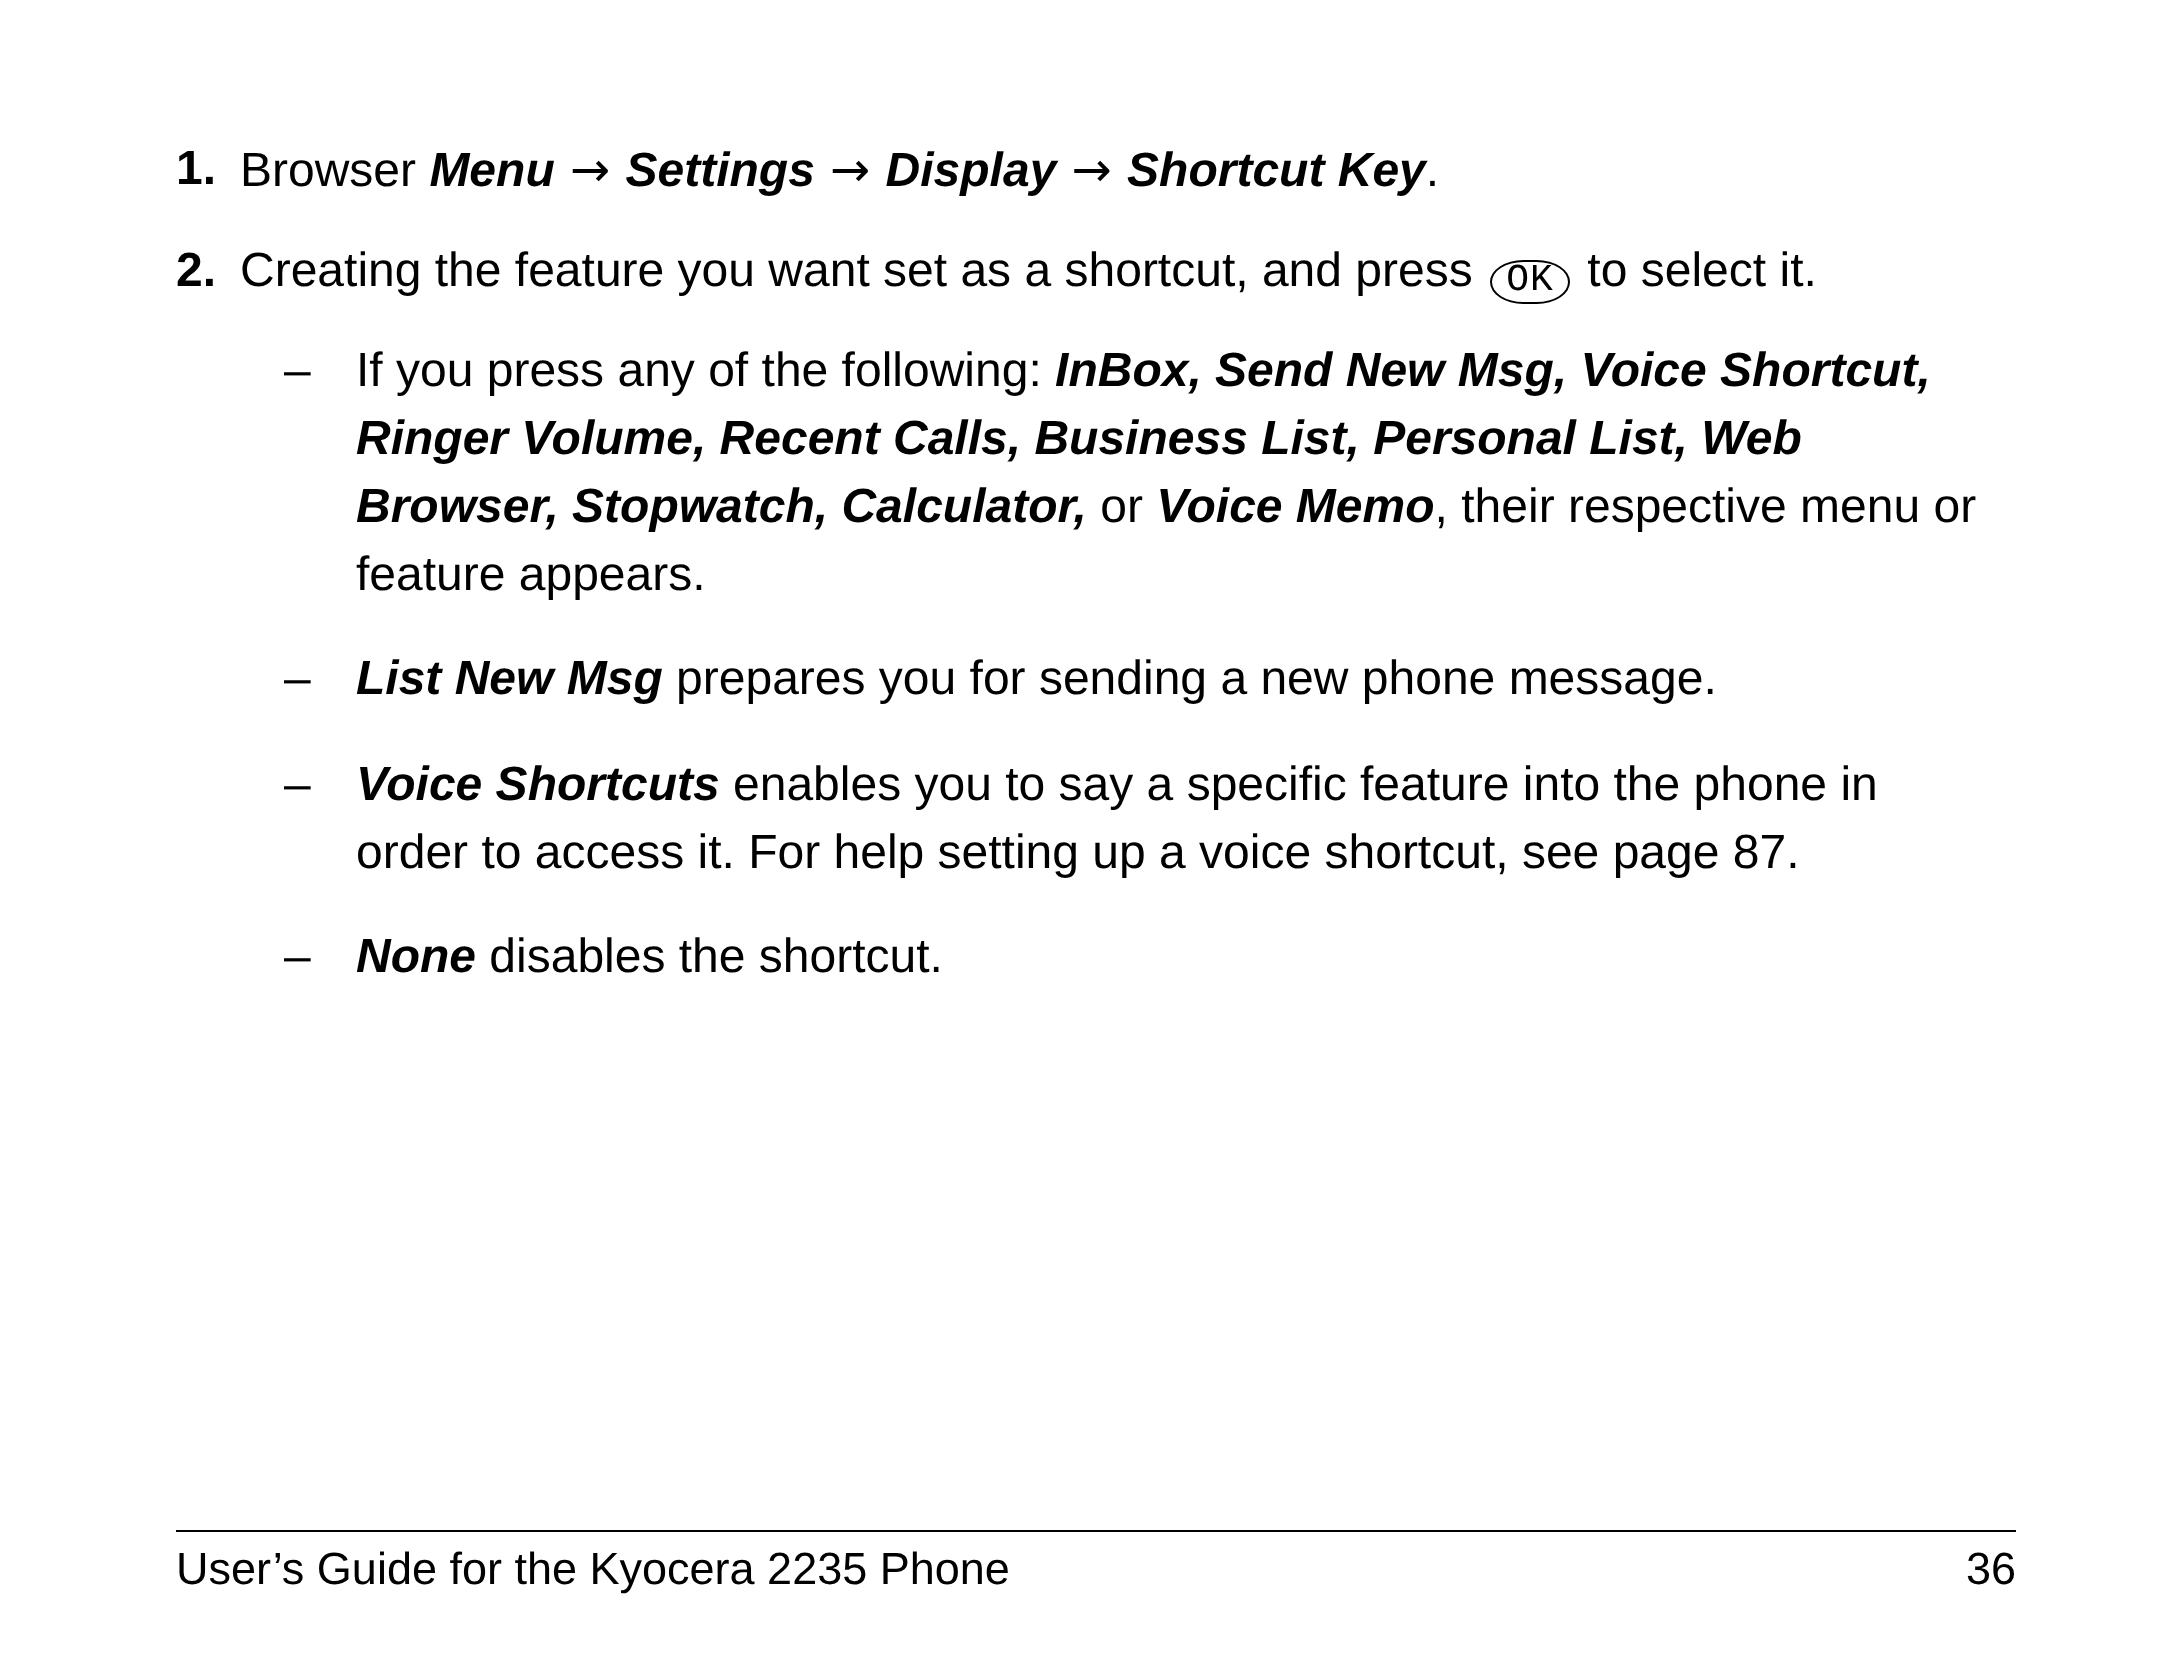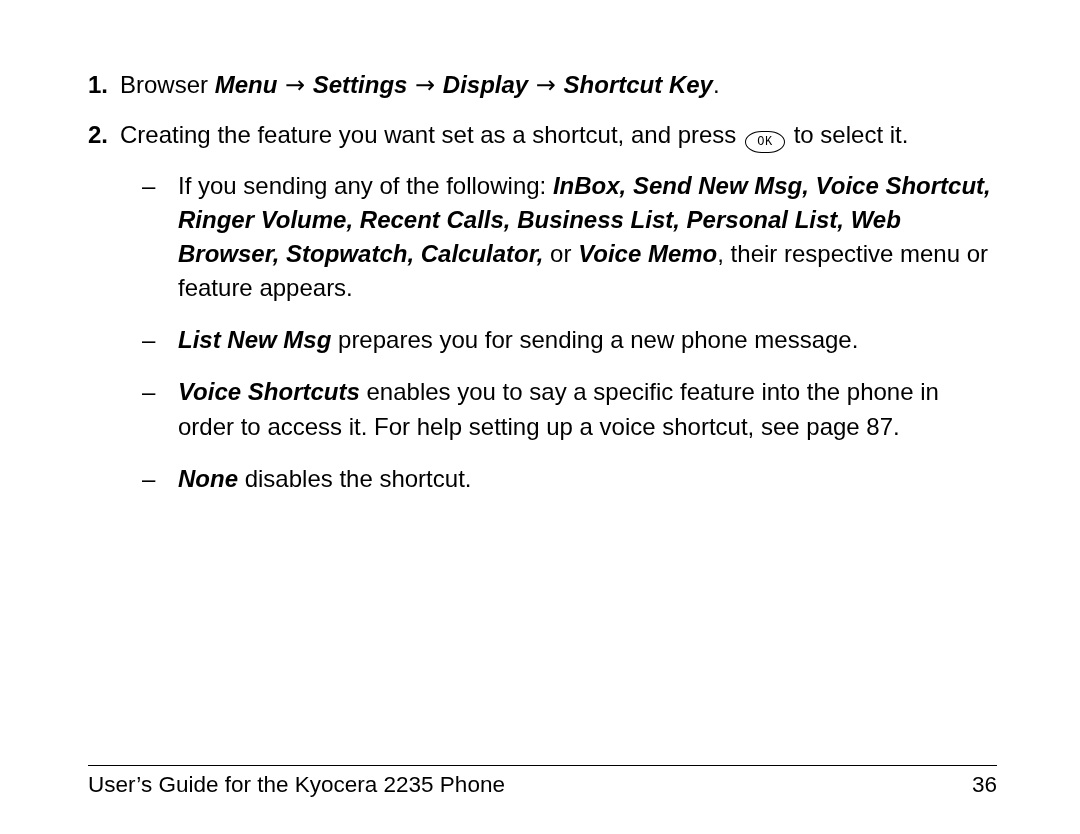--- a/index.html
+++ b/index.html
@@ -50,31 +50,31 @@
     .bold { font-weight: 700; font-style: italic; }
     .arrow { font-family: "DejaVu Sans","Cambria Math",serif; }
     .ok-icon {
       display: inline-flex;
       align-items: center;
       justify-content: center;
       border: 1.5px solid #000;
       border-radius: 50% / 60%;
       width: 40px;
       height: 22px;
-      font-size: 12px;
+      font-size: 19px;
       font-family: "Courier New", monospace;
       letter-spacing: 0.5px;
       line-height: 1;
       vertical-align: -2px;
       margin: 0 2px;
     }
     .footer {
       position: absolute;
       left: 88px;
-      right: 83px;
+      right: 72px;
       bottom: 36px;
     }
     .footer-rule {
       border: none;
       border-top: 1px solid #000;
       margin-bottom: 6px;
     }
     .footer-row {
       display: flex;
       justify-content: space-between;
@@ -97,21 +97,21 @@
   <div class="step">
     <div class="step-num">2.</div>
     <div class="step-body">
       <span>Creating the feature you want set as a shortcut, and press </span><span class="ok-icon">OK</span><span>  to select it.</span>
 
       <div class="sub-list">
 
         <div class="sub-item">
           <div class="sub-dash">–</div>
           <div class="sub-body">
-            <span>If you sending any of the following: </span><span class="bold">InBox, Send New Msg, Voice Shortcut, Ringer Volume, Recent Calls, Business List, Personal List, Web Browser, Stopwatch, Calculator,</span><span> or </span><span class="bold">Voice Memo</span><span>, their respective menu or feature appears.</span>
+            <span>If you press any of the following: </span><span class="bold">InBox, Send New Msg, Voice Shortcut, Ringer Volume, Recent Calls, Business List, Personal List, Web Browser, Stopwatch, Calculator,</span><span> or </span><span class="bold">Voice Memo</span><span>, their respective menu or feature appears.</span>
           </div>
         </div>
 
         <div class="sub-item">
           <div class="sub-dash">–</div>
           <div class="sub-body">
             <span class="bold">List New Msg</span><span> prepares you for sending a new phone message.</span>
           </div>
         </div>
 

